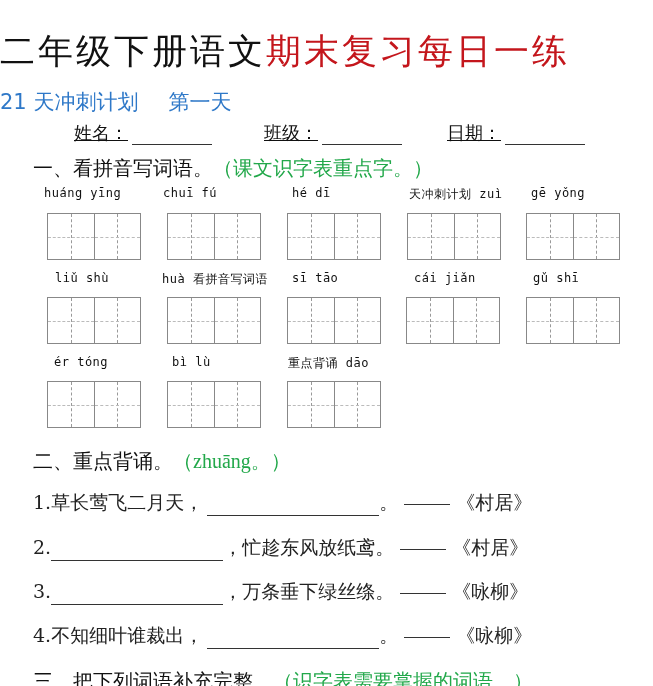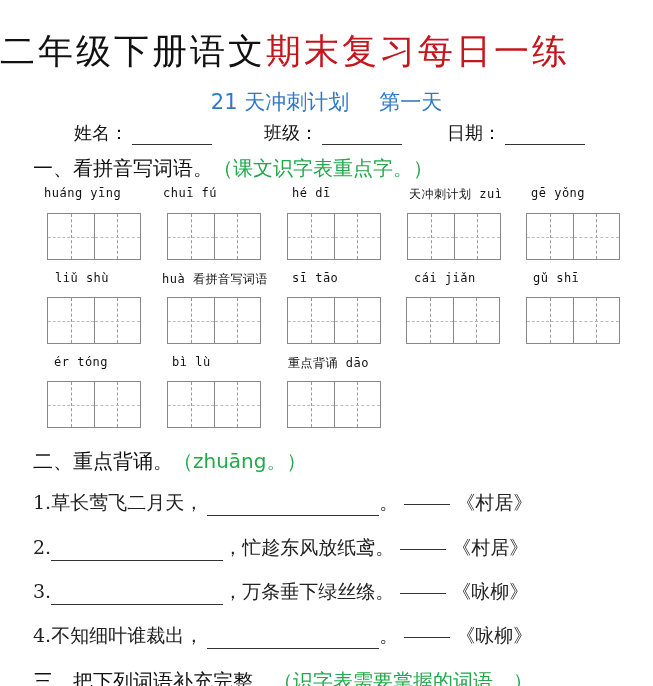--- a/index.html
+++ b/index.html
@@ -1,25 +1,25 @@
 <!DOCTYPE html>
 <html><head>
 <meta charset="utf-8">
 <style>
   html, body { margin:0; padding:0; background:#ffffff; }
   body { width:653px; height:686px; position:relative; overflow:hidden; font-family:"DejaVu Sans", sans-serif; color:#111; }
   .abs { position:absolute; }
   .title { left:0; width:653px; top:28px; text-align:left; font-family:"DejaVu Serif", serif; font-size:35px; letter-spacing:3px; white-space:nowrap; }
   .title .black { color:#111; }
   .title .red { color:#c4161c; }
-  .subtitle { left:0; width:653px; top:88px; text-align:center; font-size:21px; color:#2e78c8; white-space:nowrap; }
+  .subtitle { left:0; width:653px; top:88px; text-align:left; font-size:21px; color:#2e78c8; white-space:nowrap; }
   .subtitle .gap { display:inline-block; width:30px; }
-  .info { top:121px; font-size:18px; white-space:nowrap; }
+  .info { top:121px; font-size:18px; white-space:nowrap;text-decoration:underline; }
   .info .line { display:inline-block; width:80px; border-bottom:1px solid #333; height:18px; vertical-align:bottom; margin-left:4px; }
-  .sec { left:33px; font-size:20px; white-space:nowrap; }
+  .sec { left:33px; font-size:20px; white-space:nowrap;font-family:Liberation Serif, serif; }
   .sec .green { color:#22a84a; }
   .py { font-size:12px; white-space:nowrap; font-family:"DejaVu Sans Mono", monospace; letter-spacing:0.5px; }
   .tz { width:94px; height:47px; border:1px solid #888; box-sizing:border-box; display:flex; }
   .tz .cell { width:47px; height:45px; position:relative; box-sizing:border-box; }
   .tz .cell + .cell { border-left:1px solid #888; }
   .tz .cell::before { content:""; position:absolute; left:50%; top:0; bottom:0; border-left:1px dashed #999; }
   .tz .cell::after { content:""; position:absolute; top:50%; left:0; right:0; border-top:1px dashed #bbb; }
   .poem { left:33px; font-family:"DejaVu Serif", serif; font-size:19px; white-space:nowrap; color:#222; }
   .blank { display:inline-block; border-bottom:1px solid #333; height:20px; vertical-align:bottom; }
   .dash { display:inline-block; width:46px; border-top:1px solid #333; vertical-align:middle; margin:0 6px; }

